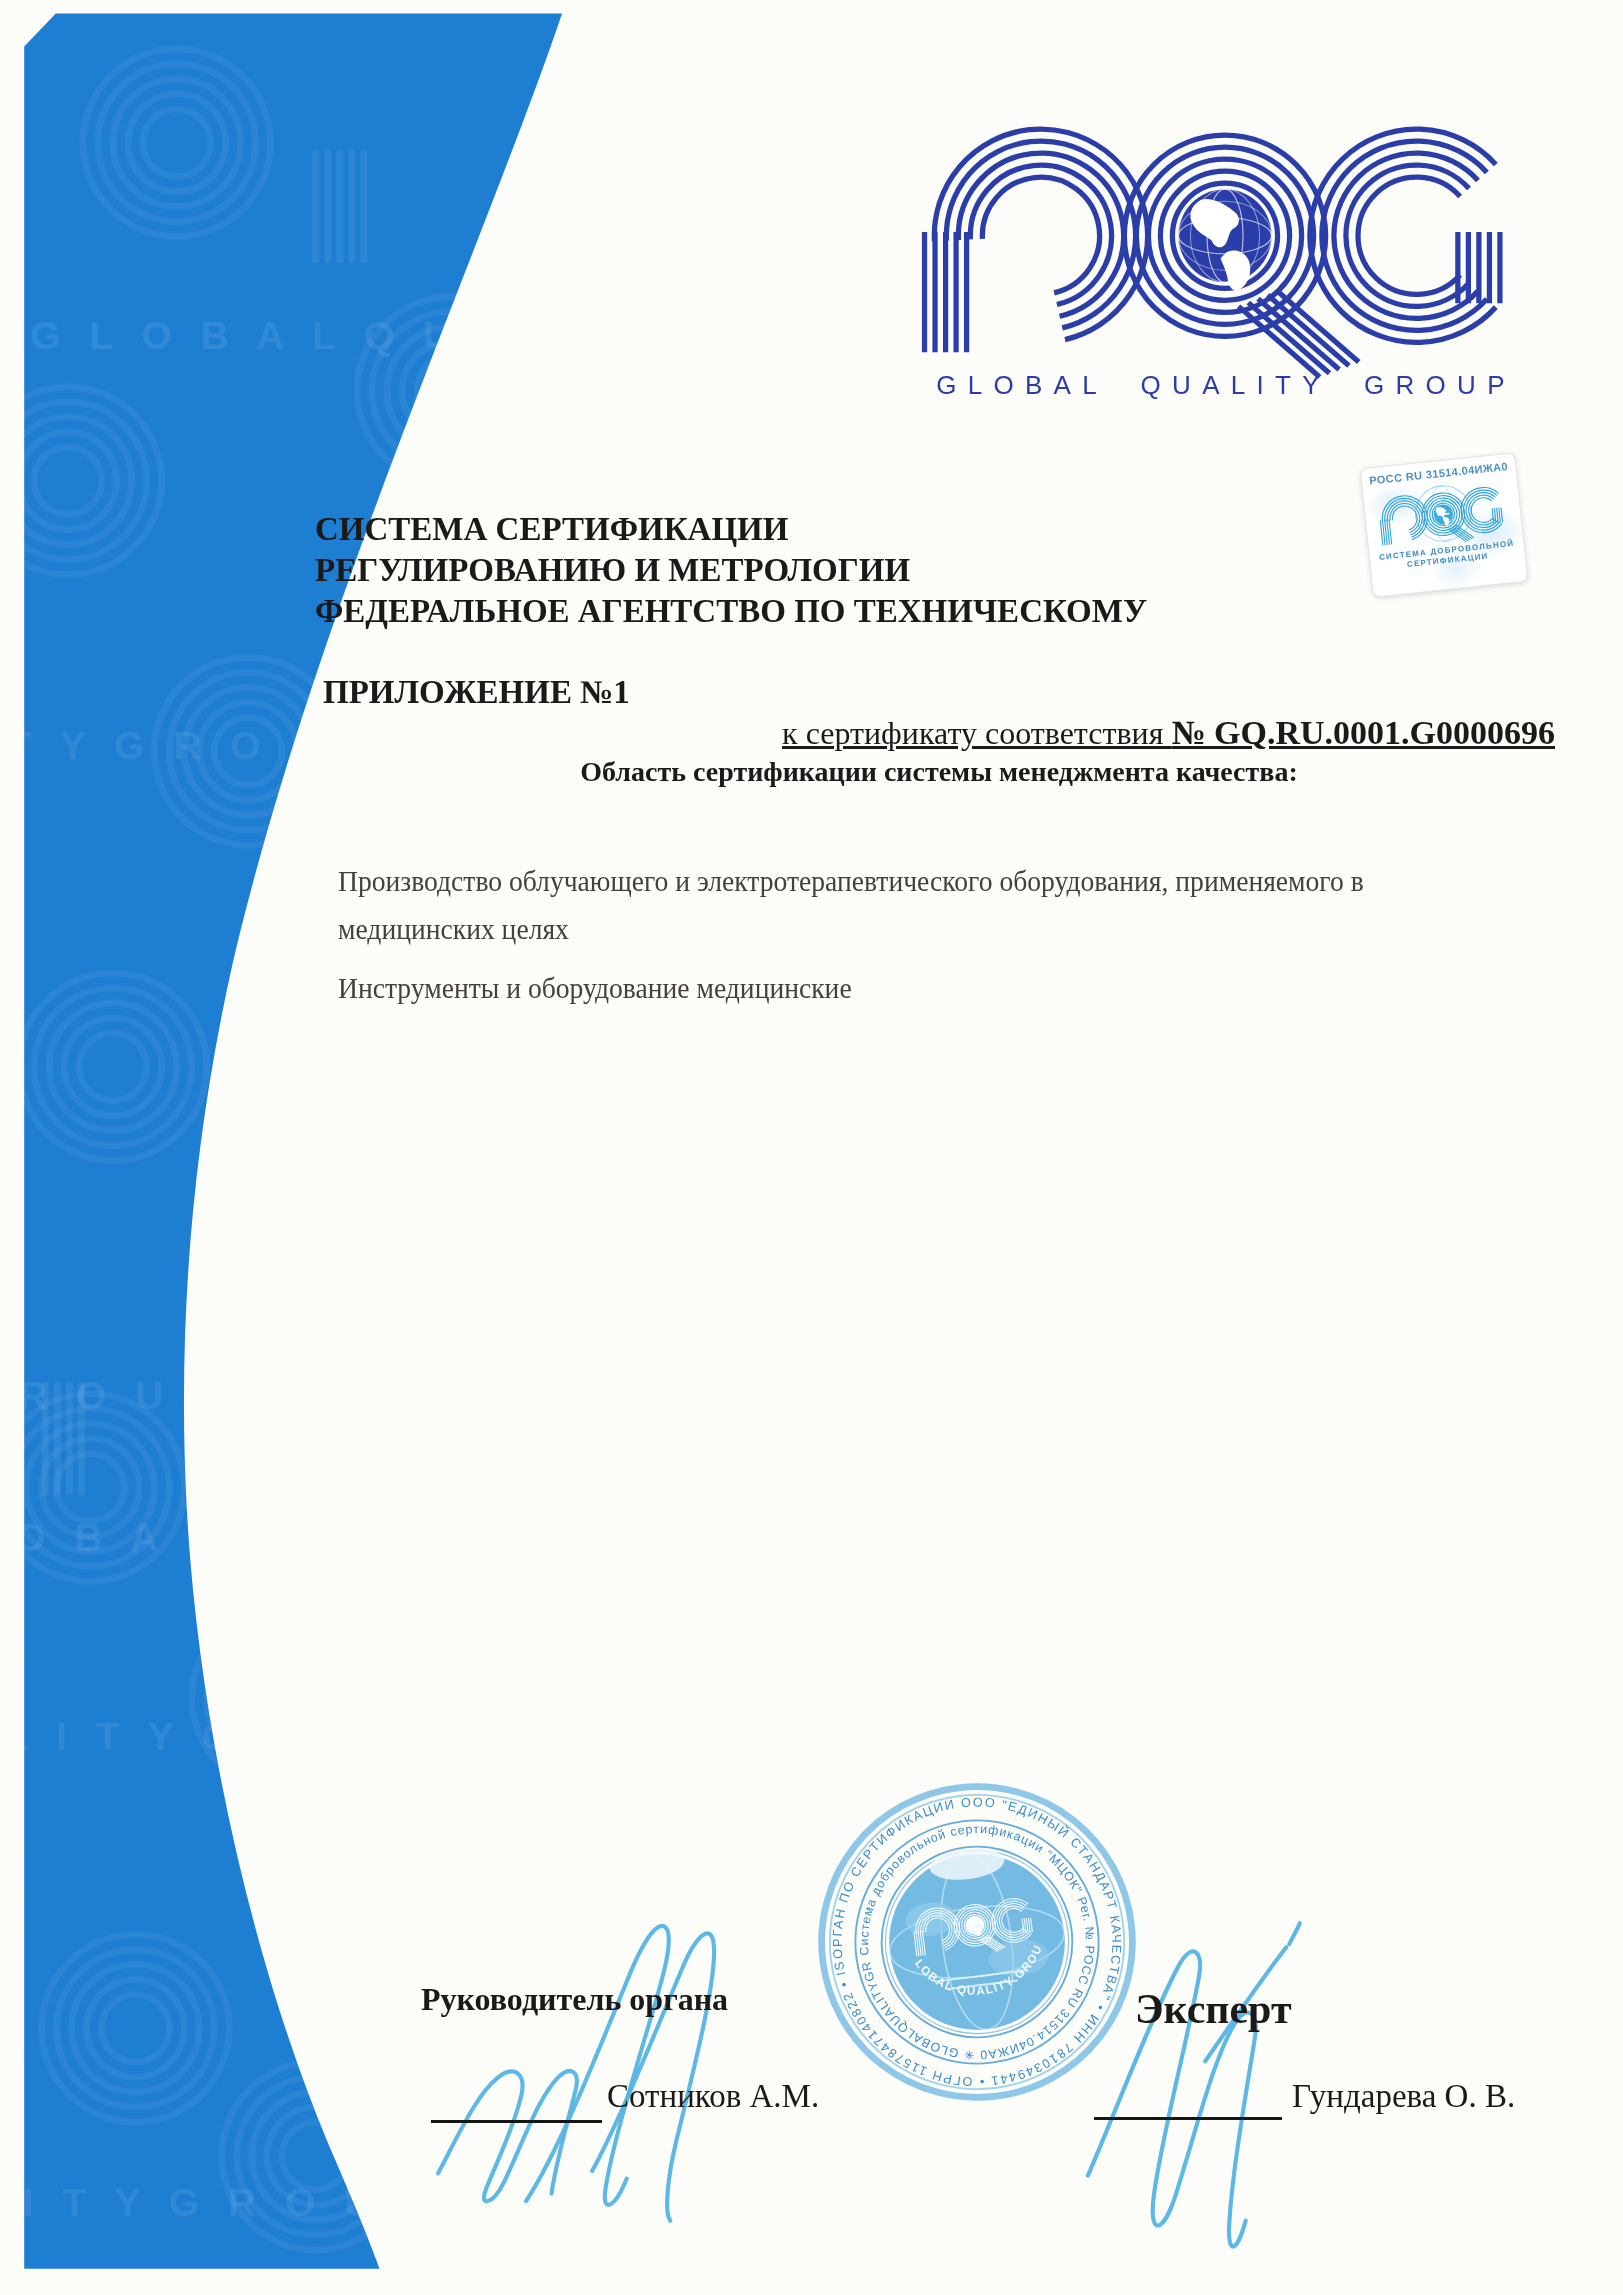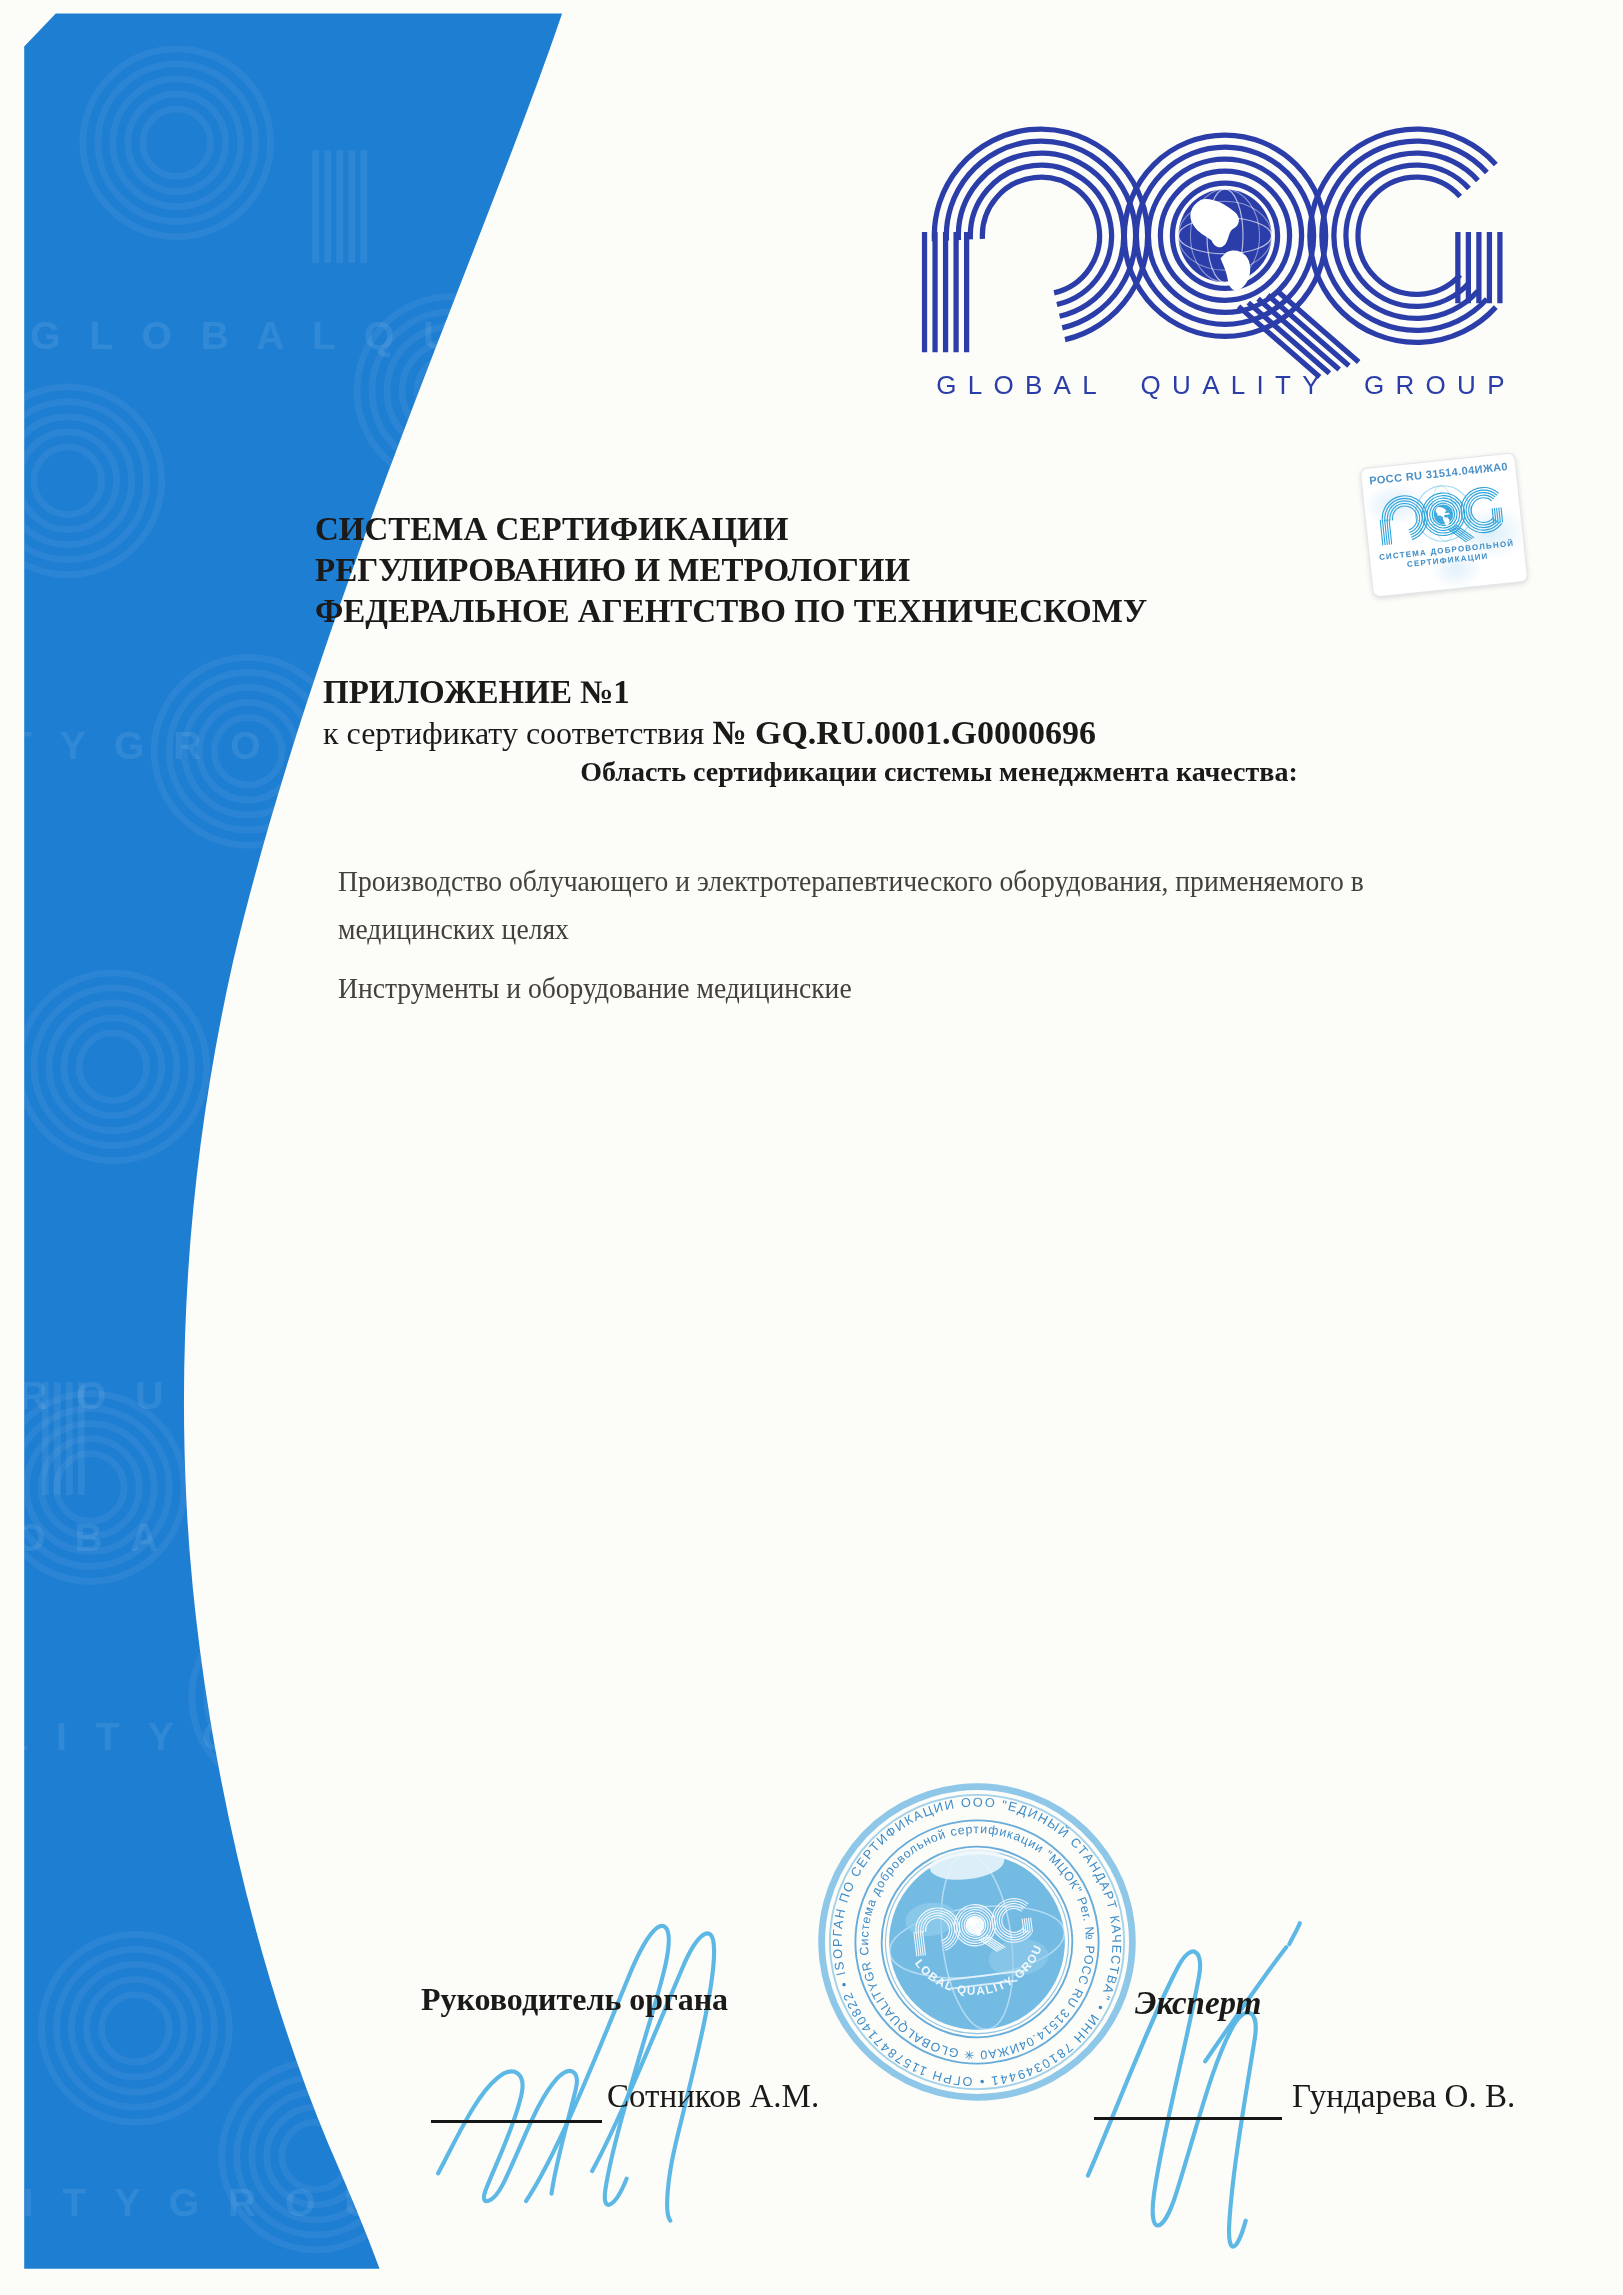--- a/index.html
+++ b/index.html
@@ -35,21 +35,21 @@
     text-align:center;}
   .sticker-code{margin-top:6px;font-family:"Liberation Sans",sans-serif;font-size:11px;
     font-weight:700;color:#4b90c8;letter-spacing:0.4px;}
   .sticker-caption{font-family:"Liberation Sans",sans-serif;font-size:8px;font-weight:700;
     color:#3f8dc6;letter-spacing:1.2px;line-height:10.5px;}
   
   .header-block{left:315px;top:509px;width:1232px;text-align:left;color:var(--text-black);
     font-weight:bold;font-size:33px;line-height:41px;}
   .annex-title{left:323px;top:674px;width:1232px;text-align:left;font-weight:bold;
     font-size:33px;color:var(--text-black);}
-  .cert-line{left:323px;top:714px;width:1232px;text-align:left;font-size:32px;color:var(--text-black);}
+  .cert-line{left:323px;top:714px;width:1232px;text-align:right;font-size:32px;color:var(--text-black);text-decoration:underline;}
   .cert-num{font-weight:bold;font-size:34px;}
   .scope-heading{left:323px;top:756px;width:1232px;text-align:center;font-weight:bold;
     font-size:28px;color:var(--text-black);}
   .para{left:338px;width:1172px;font-size:30px;line-height:48px;color:var(--text-body);
     transform:scaleX(.92);transform-origin:left top;}
   .p1{top:857px;} .p2{top:964px;}
   
   .stamp-svg{left:810px;top:1775px;opacity:.93;}
   .stamp-text{fill:var(--stamp-blue);font-family:"Liberation Sans",sans-serif;}
   .ring-outer-text{font-size:17px;letter-spacing:2.2px;}
@@ -58,21 +58,21 @@
     font-family:"Liberation Sans",sans-serif;}
   
   .sig-overlay{left:0;top:0;pointer-events:none;}
   .sig-path{fill:none;stroke:var(--ink-blue);stroke-width:5.5;stroke-linecap:round;
     stroke-linejoin:round;opacity:.95;}
   .sig-underline{height:3px;background:var(--line-black);}
   .u-left{left:431px;top:2120px;width:171px;}
   .u-right{left:1094px;top:2117px;width:188px;}
   .role{font-weight:bold;color:var(--text-black);}
   .role-left{left:421px;top:1981px;font-size:32px;}
-  .role-right{left:1135px;top:1985px;font-size:33px;font-style:italic;}
+  .role-right{left:1135px;top:1985px;font-size:42px;}
   .name{font-weight:normal;color:var(--text-black);font-size:33px;}
   .name-left{left:607px;top:2078px;}
   .name-right{left:1292px;top:2078px;}
 </style>
 </head>
 <body>
 
 <div class="page">
 
   <svg class="abs" width="1623" height="2295" viewBox="0 0 2160 3055">

